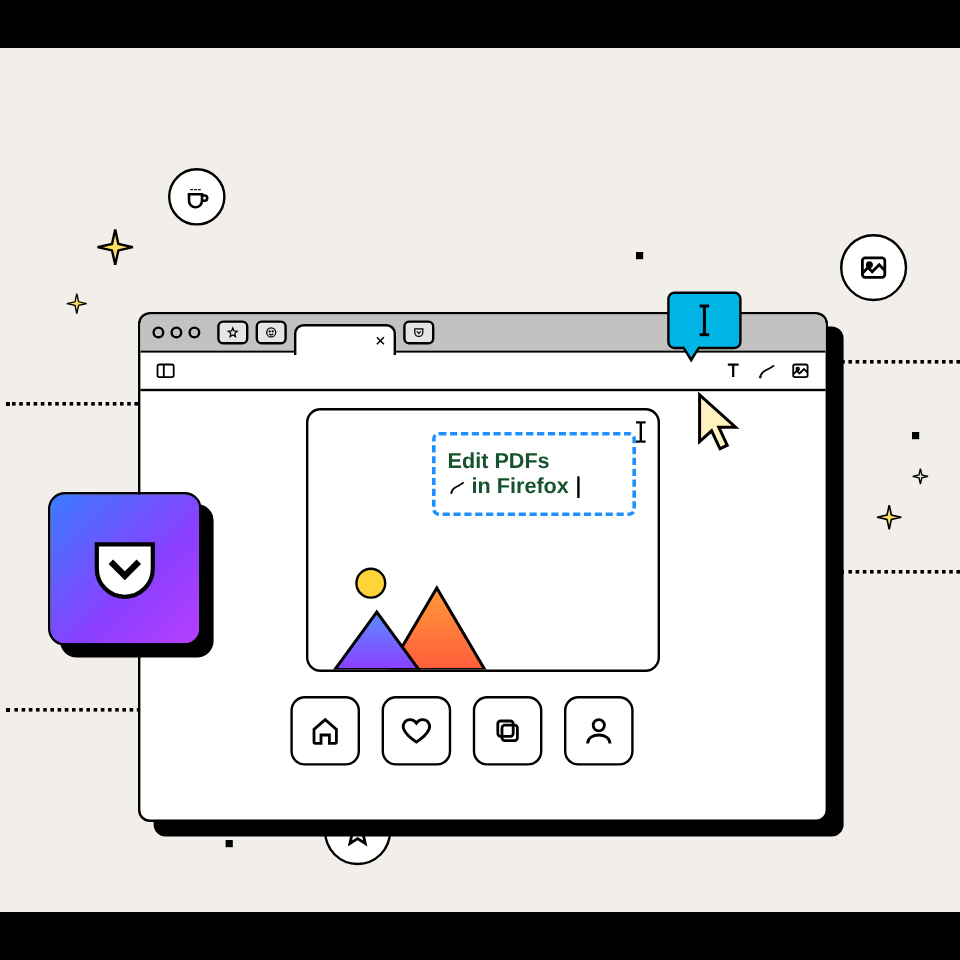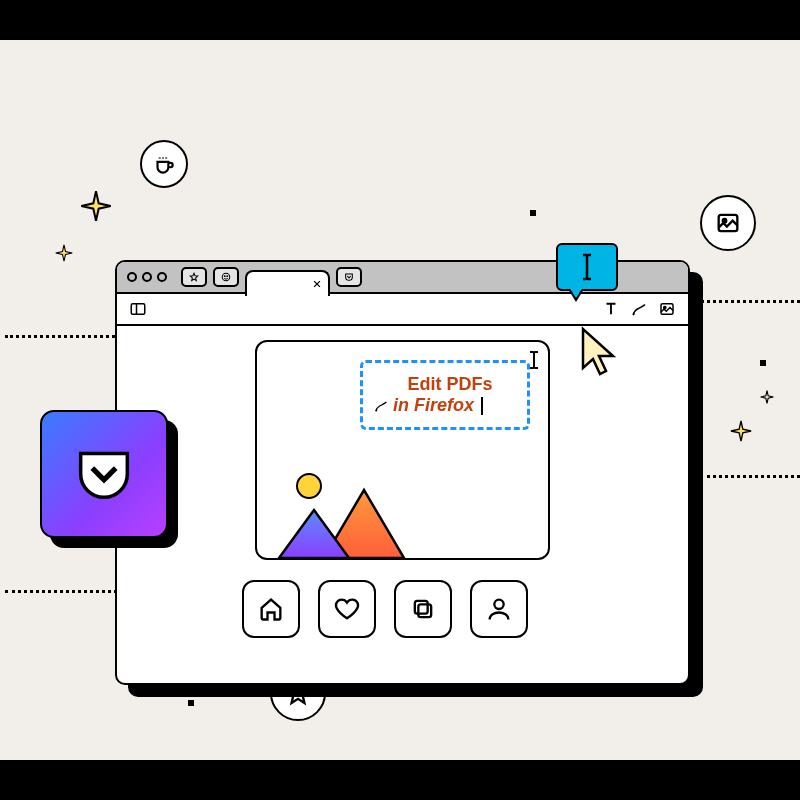--- a/index.html
+++ b/index.html
@@ -119,24 +119,23 @@
   width: 170px;
   height: 70px;
   border: 3px dashed #1e90ff;
   border-radius: 6px;
   display: flex;
   flex-direction: column;
   justify-content: center;
   padding-left: 10px;
   font-weight: 700;
   font-size: 18px;
-  color: #c2410c;
-  text-align: center;
-}
-.edit-line2 { display: flex; align-items: center; gap: 4px; font-style: italic; }
+  color: #14532d;
+}
+.edit-line2 { display: flex; align-items: center; gap: 4px; }
 .cursor-line { width: 2px; height: 18px; background: #000; margin-left: 3px; }
 .toolbar-icons { display: flex; gap: 10px; align-items: center; }
 .bottom-nav {
   position: absolute;
   top: 540px;
   left: 242px;
   display: flex;
   gap: 18px;
 }
 .nav-btn {

